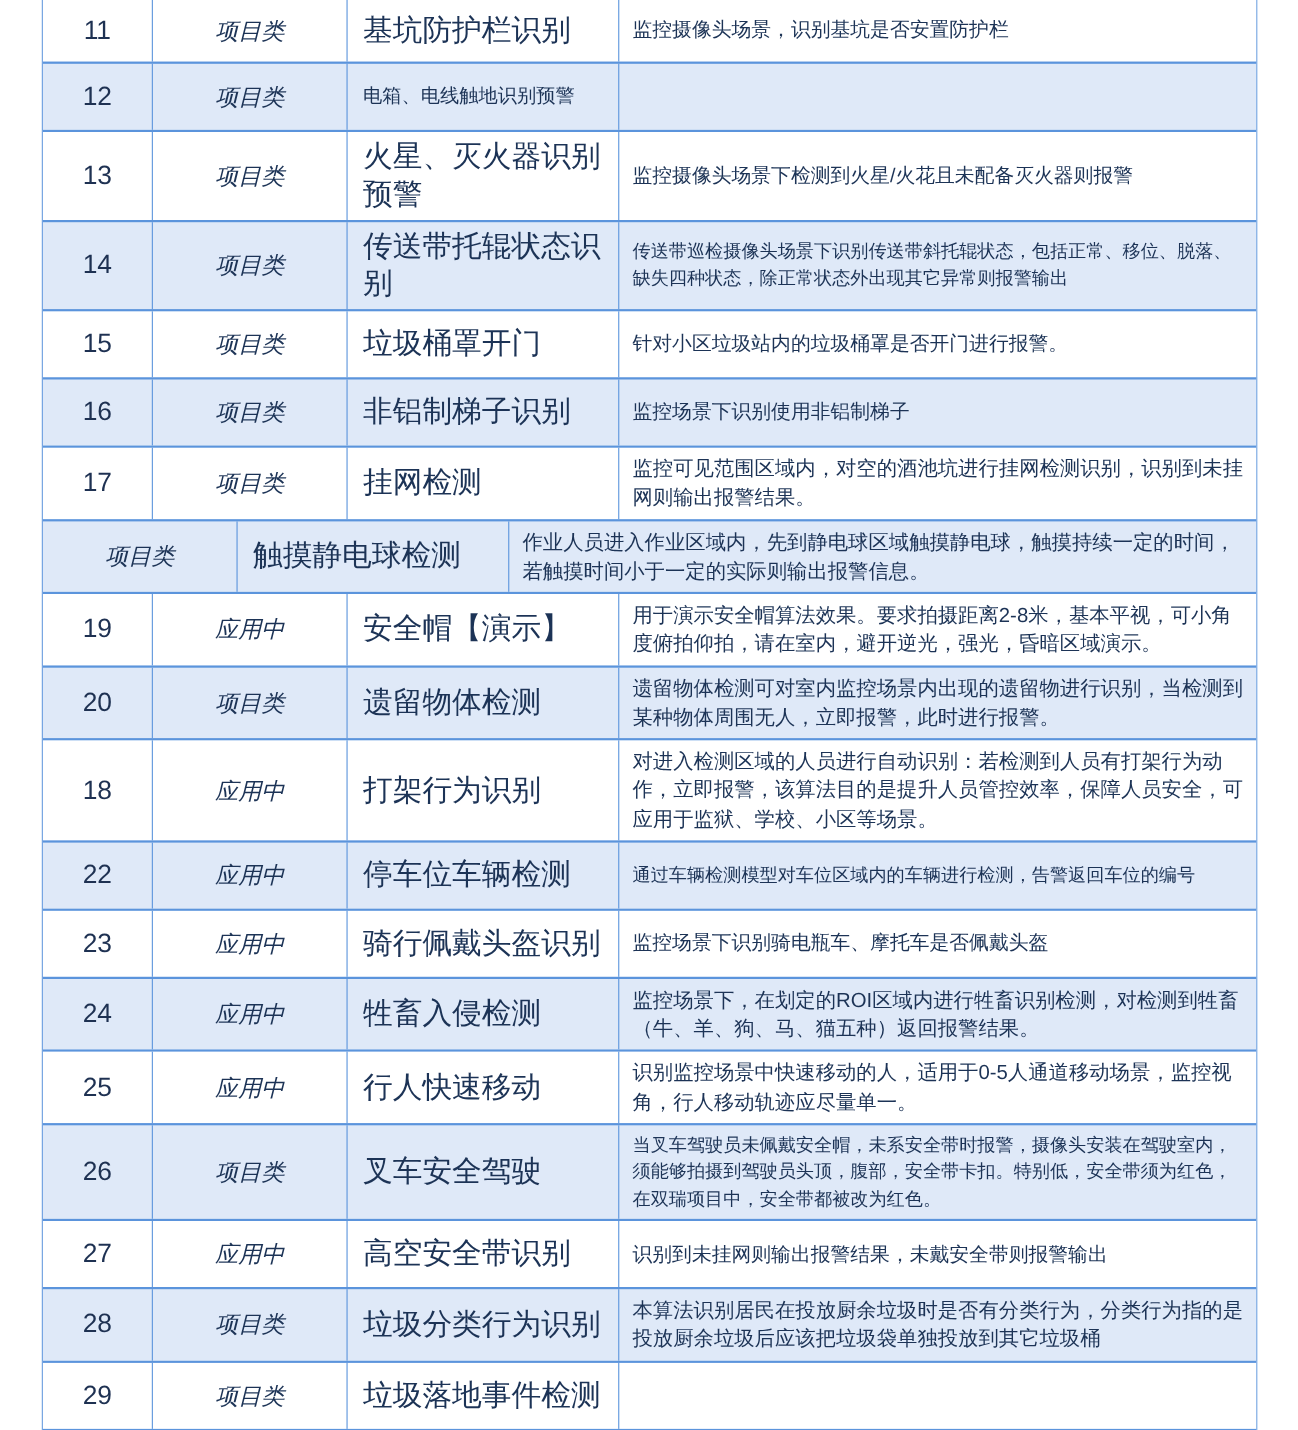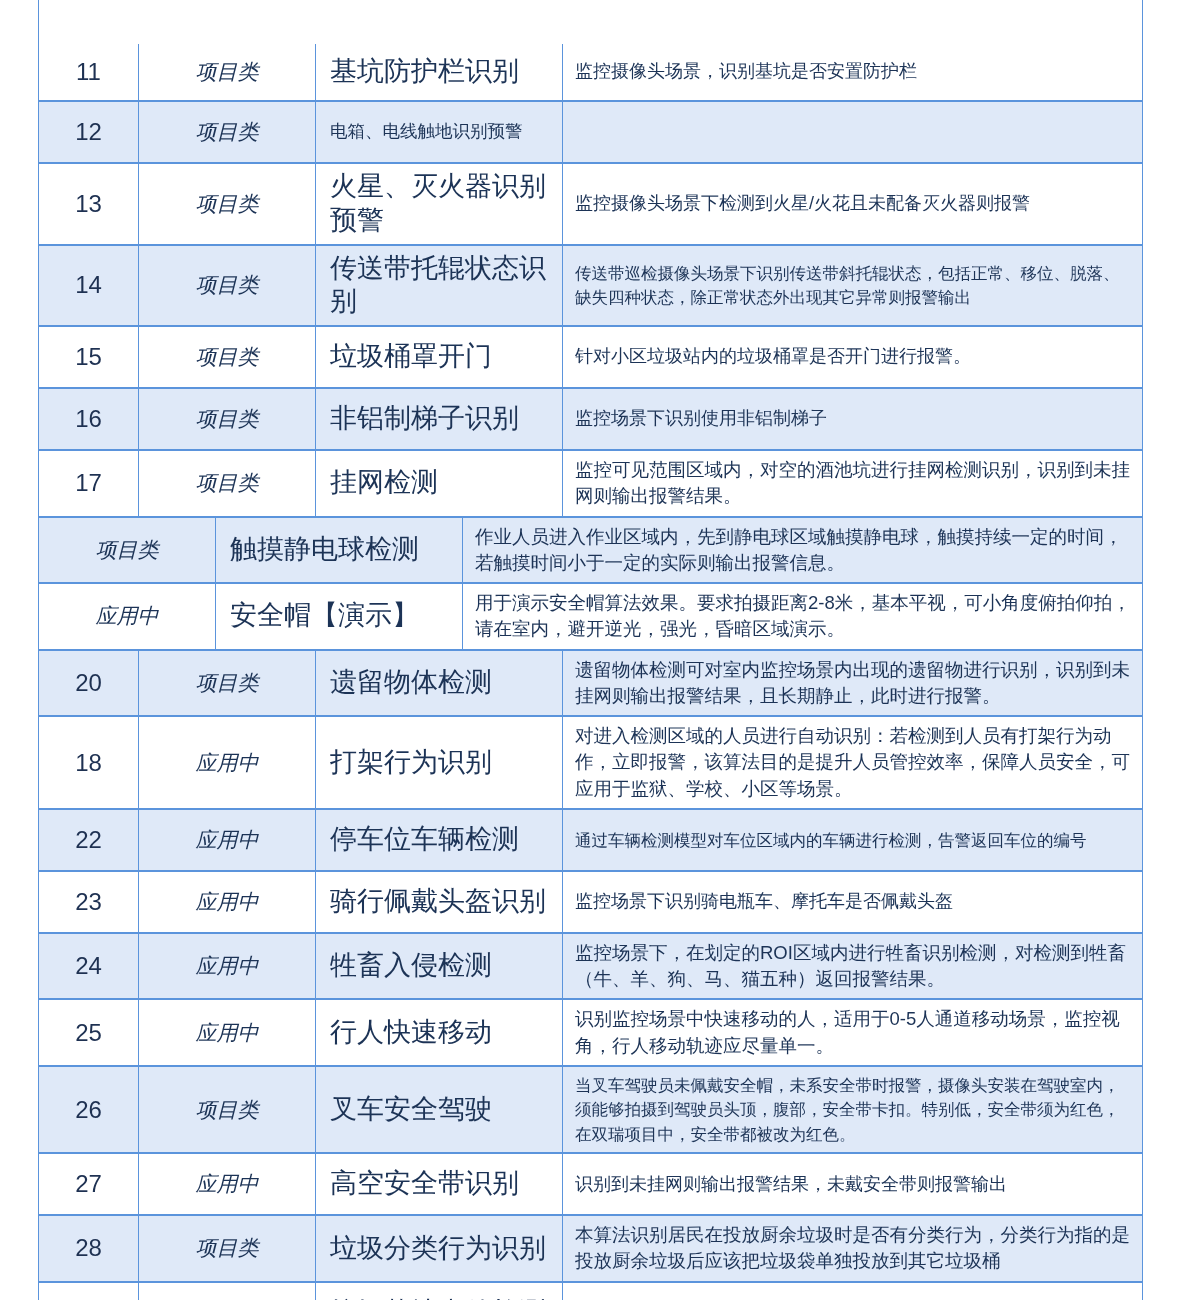--- a/index.html
+++ b/index.html
@@ -25,21 +25,21 @@
     border-bottom: 2px solid var(--border);
     background: #ffffff;
   }
   .row {
     display: flex;
     align-items: stretch;
     min-height: 62px;
     background: #ffffff;
   }
   .row + .row { border-top: 2px solid var(--border); }
-  .row:first-child { min-height: 56px; margin-top: 44px; }
+  .row:first-child { min-height: 56px; }
   .row.alt { background: var(--row-alt); }
   .cell {
     display: flex;
     align-items: center;
     padding: 6px 8px;
   }
   .c-num {
     width: 100px;
     justify-content: center;
     font-size: 24px;
@@ -128,30 +128,31 @@
     <div class="cell c-desc md">监控可见范围区域内，对空的酒池坑进行挂网检测识别，识别到未挂网则输出报警结果。</div>
   </div>
 
   <div class="row alt">
     <div class="cell c-cat">项目类</div>
     <div class="cell c-name">触摸静电球检测</div>
     <div class="cell c-desc md">作业人员进入作业区域内，先到静电球区域触摸静电球，触摸持续一定的时间，若触摸时间小于一定的实际则输出报警信息。</div>
   </div>
 
   <div class="row">
+    <div class="cell c-num">19</div>
     <div class="cell c-cat">应用中</div>
     <div class="cell c-name">安全帽【演示】</div>
     <div class="cell c-desc md">用于演示安全帽算法效果。要求拍摄距离2-8米，基本平视，可小角度俯拍仰拍，请在室内，避开逆光，强光，昏暗区域演示。</div>
   </div>
 
   <div class="row alt">
     <div class="cell c-num">20</div>
     <div class="cell c-cat">项目类</div>
     <div class="cell c-name">遗留物体检测</div>
-    <div class="cell c-desc md">遗留物体检测可对室内监控场景内出现的遗留物进行识别，识别到未挂网则输出报警结果，且长期静止，此时进行报警。</div>
+    <div class="cell c-desc md">遗留物体检测可对室内监控场景内出现的遗留物进行识别，当检测到某种物体周围无人，立即报警，此时进行报警。</div>
   </div>
 
   <div class="row">
     <div class="cell c-num">18</div>
     <div class="cell c-cat">应用中</div>
     <div class="cell c-name">打架行为识别</div>
     <div class="cell c-desc md">对进入检测区域的人员进行自动识别：若检测到人员有打架行为动作，立即报警，该算法目的是提升人员管控效率，保障人员安全，可应用于监狱、学校、小区等场景。</div>
   </div>
 
   <div class="row alt">

